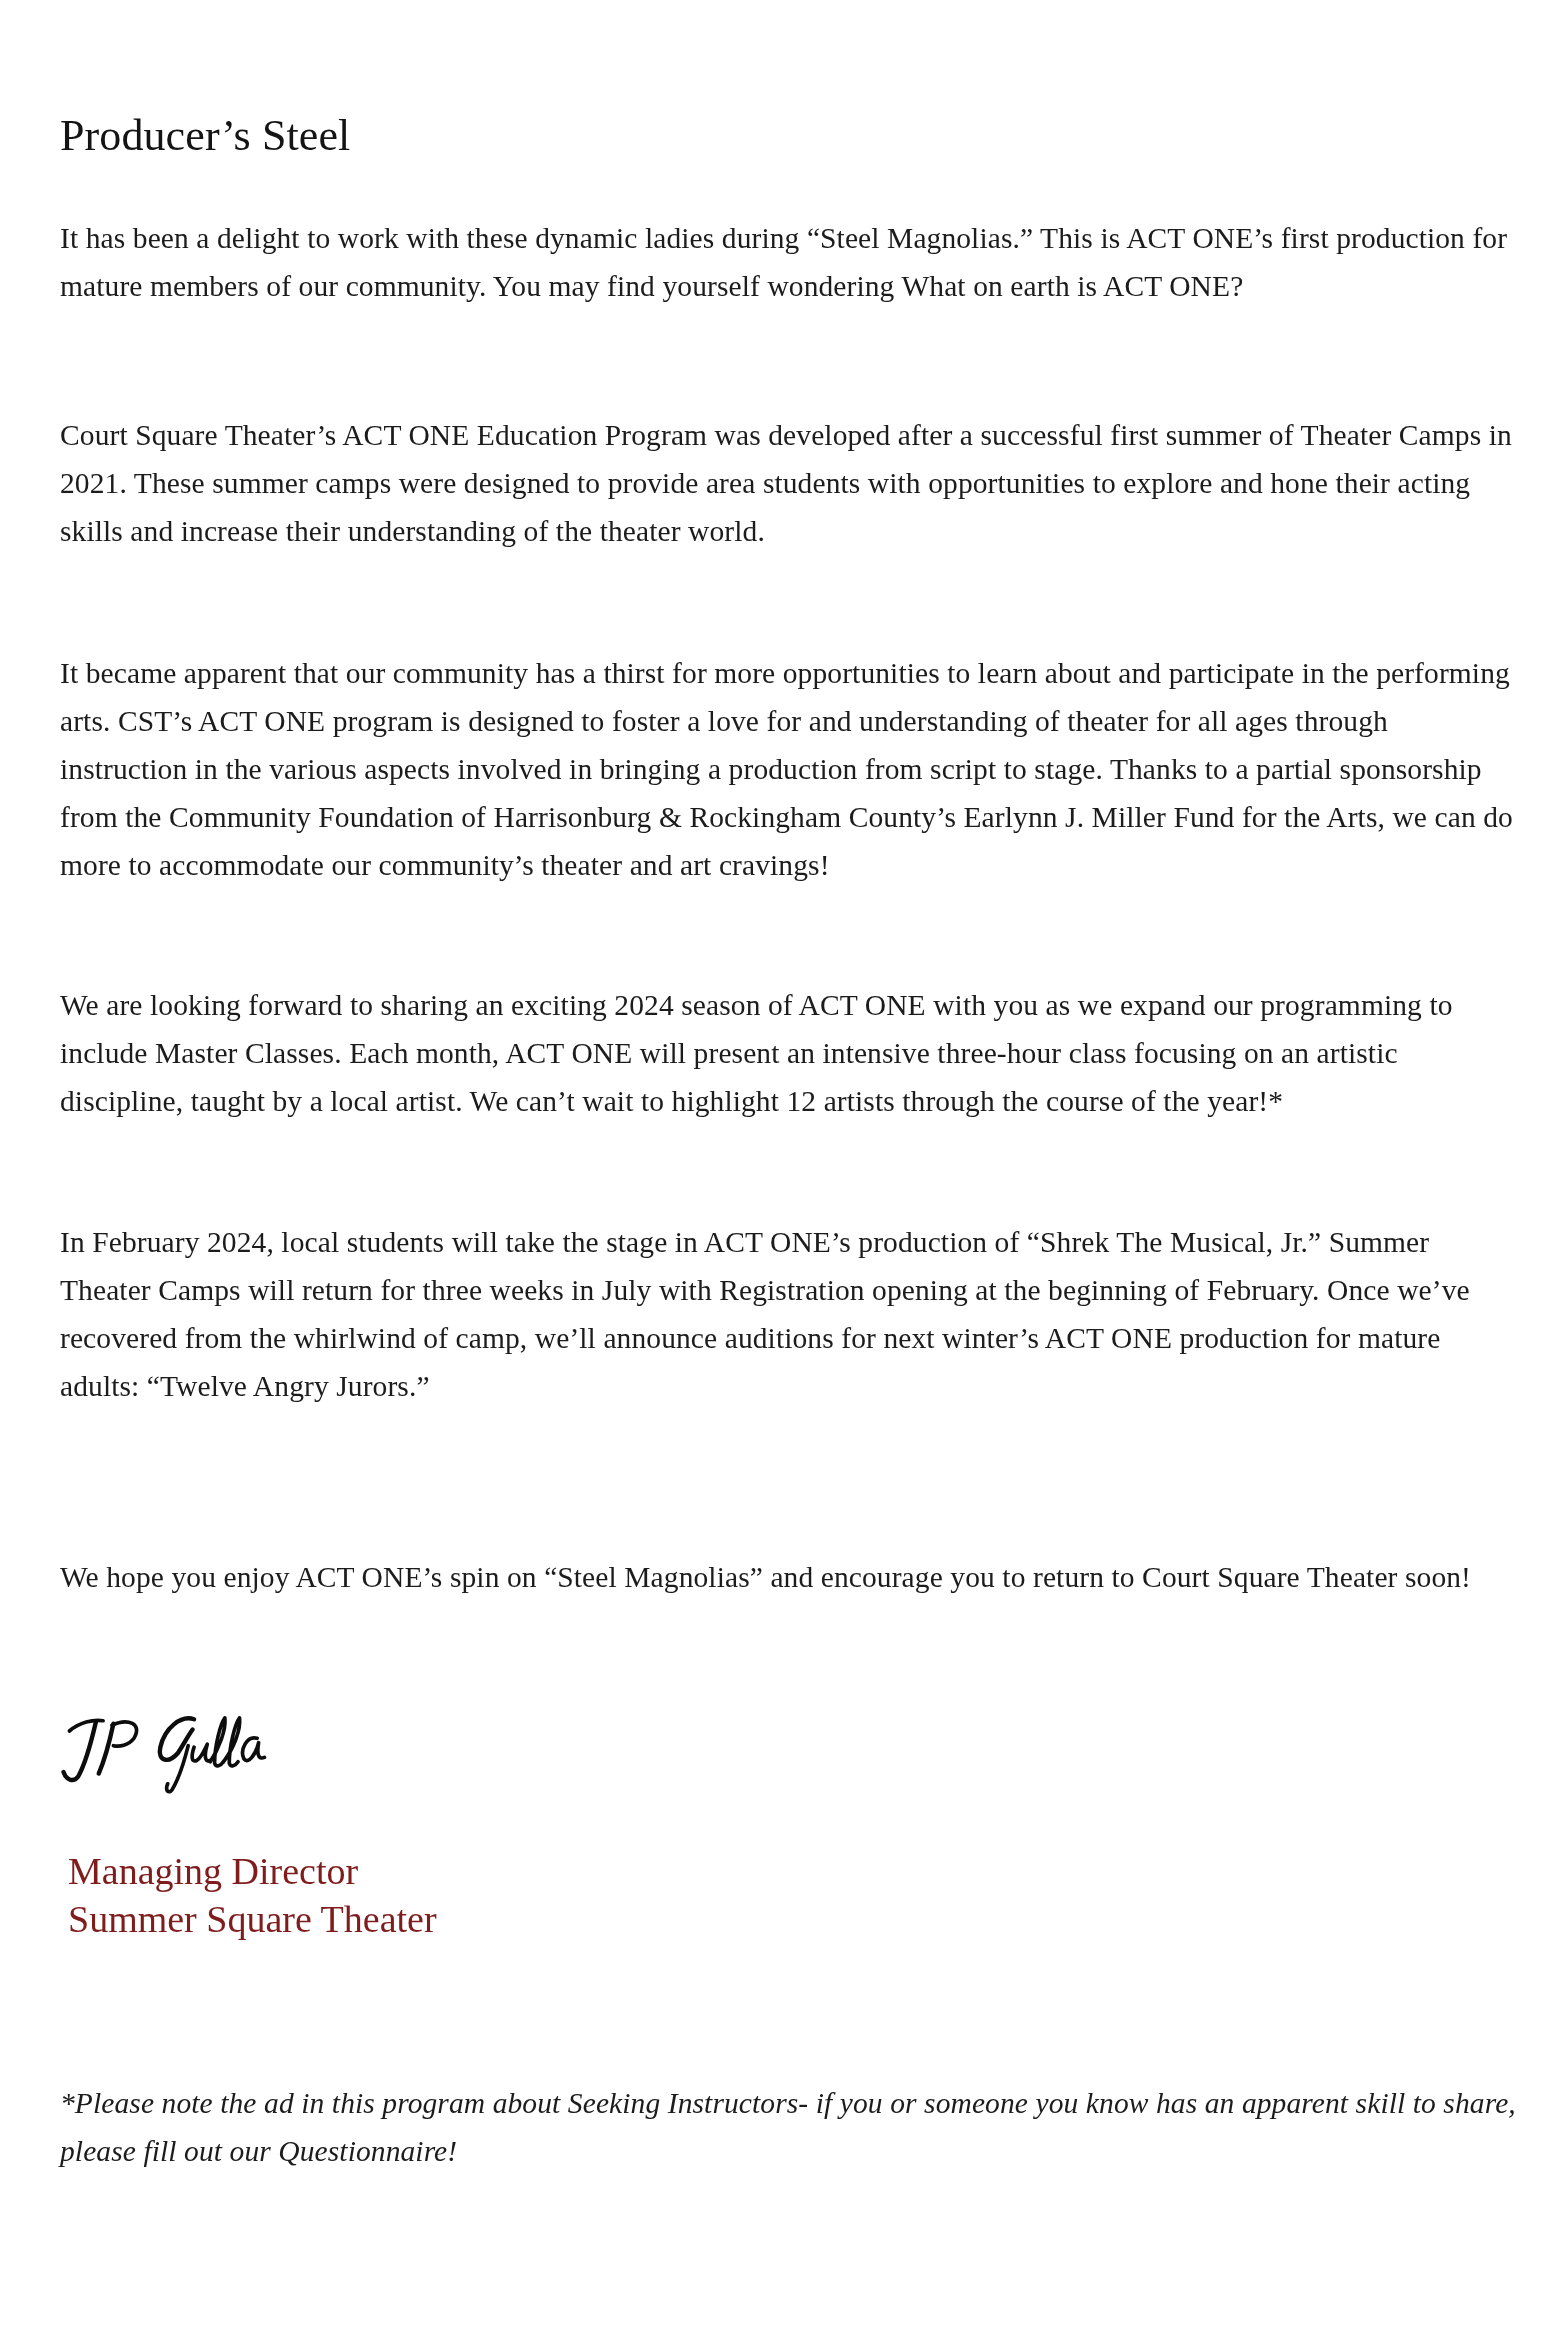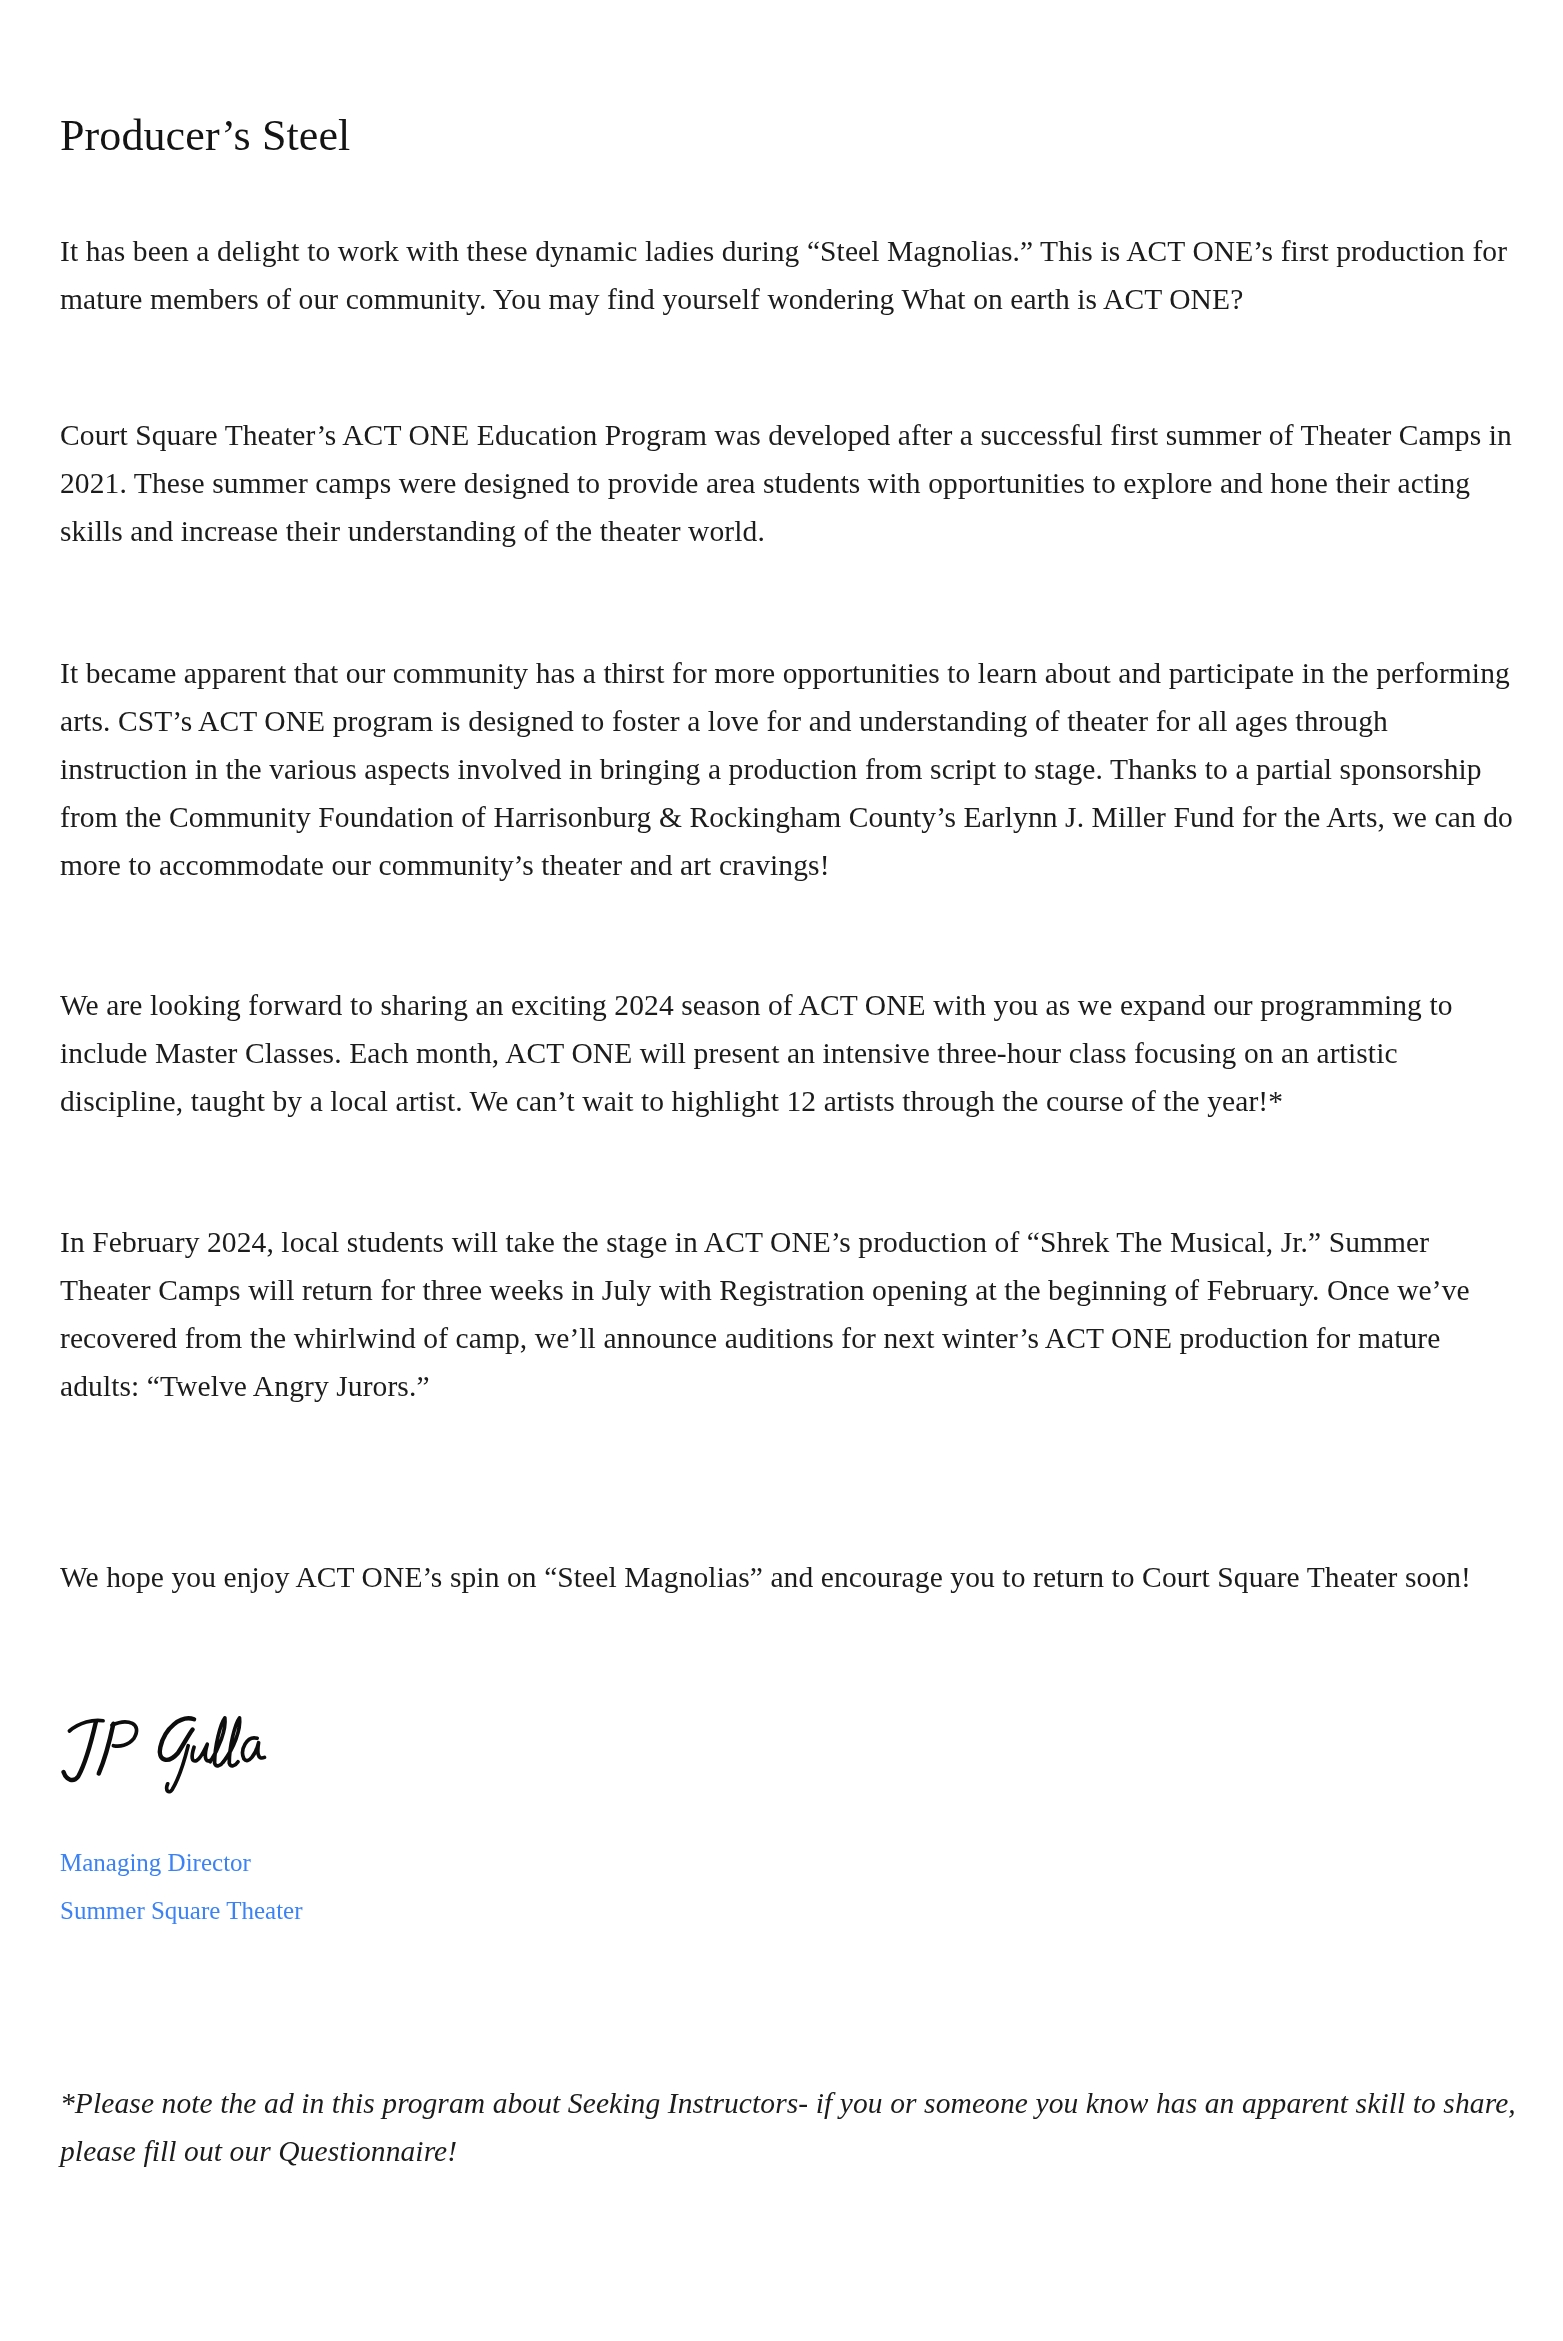--- a/index.html
+++ b/index.html
@@ -35,21 +35,21 @@
     .para {
       position: absolute;
       left: 0;
       width: 1460px;
       margin: 0;
       font-size: 29.5px;
       line-height: 48px;
       color: #1c1c1c;
       letter-spacing: 0.1px;
     }
-    .para.p1 { top: 227px; }
+    .para.p1 { top: 214px; }
     .para.p2 { top: 411px; }
     .para.p3 { top: 649px; }
     .para.p4 { top: 981px; }
     .para.p5 { top: 1218px; }
     .para.p6 { top: 1553px; }
     .para.italic {
       font-style: italic;
       top: 2079px;
     }
     .signature {
@@ -57,24 +57,24 @@
       top: 1709px;
       left: -2.9px;
       width: 236px;
       height: 88px;
     }
     .signature svg { display: block; }
     .sig-lines {
       position: absolute;
       top: 1839px;
       left: 0;
-      margin: 0;
-      font-size: 25px;
+      margin: 8px;
+      font-size: 38px;
       line-height: 48px;
-      color: #3b82f6;
+      color: #7f1d1d;
     }
     .sig-lines span { display: block; }
   </style>
 </head>
 <body>
 
 <div class="page">
   <h1 class="title">Producer’s Steel</h1>
 
   <p class="para p1">It has been a delight to work with these dynamic ladies during “Steel Magnolias.” This is ACT ONE’s first production for mature members of our community. You may find yourself wondering What on earth is ACT ONE?</p>

